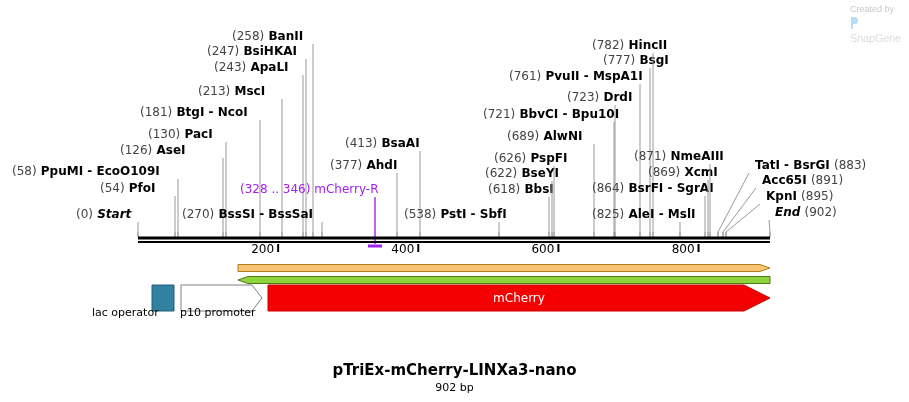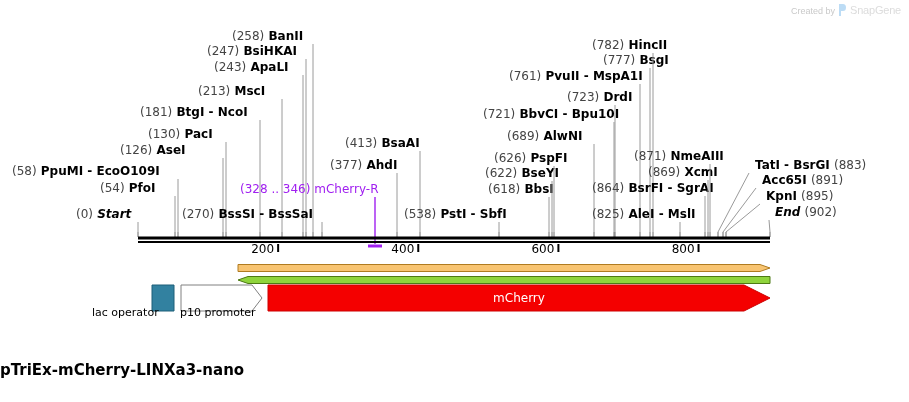--- a/index.html
+++ b/index.html
@@ -6,29 +6,30 @@
   body{
     width:909px;height:402px;background:#ffffff;
     font-family:"DejaVu Sans","Liberation Sans",sans-serif;
     overflow:hidden;position:relative;
   }
   #map-root{position:absolute;inset:0;}
   svg{display:block;}
 
   .wm{
     position:absolute;top:4px;right:8px;
-    display:flex;align-items:flex-end;gap:3px;
+    display:flex;align-items:flex-start;gap:3px;
     font-size:9px;color:#c9c9c9;
     font-family:"Liberation Sans",sans-serif;
+    flex-direction:column;
   }
   .wm-logo{width:9px;height:12px;display:block;}
   .wm-brand{font-size:11px;color:#dcdcdc;font-weight:normal;letter-spacing:-0.2px;}
 
   .ttl{
-    position:absolute;left:0;right:0;text-align:left;
+    position:absolute;left:0;right:0;text-align:center;
     font-family:"DejaVu Sans","Liberation Sans",sans-serif;
   }
   .ttl-name{top:361px;font-size:15px;font-weight:bold;color:#000;}
   .ttl-bp{top:381px;font-size:11px;color:#000;}
 </style>
 </head>
 <body>
 
 <div id="map-root">
 
@@ -151,14 +152,15 @@
       <path d="M770 276.5 H248 L248 276.5 L238 280 L248 283.5 H770 Z" fill="#8fd43c" stroke="#4d7a14" stroke-width="1"></path>
       <path d="M152 285 H174 V311 H152 Z" fill="#3281a0" stroke="#1d5f78" stroke-width="1"></path>
       <text x="92" y="316" text-anchor="start" fill="#000" font-family="&quot;DejaVu Sans&quot;,&quot;Liberation Sans&quot;,sans-serif" font-size="11">lac operator</text>
       <path d="M181 285 H252 L262 298 L252 311 H181 Z" fill="#ffffff" stroke="#808080" stroke-width="1"></path>
       <text x="180" y="316" text-anchor="start" fill="#000" font-family="&quot;DejaVu Sans&quot;,&quot;Liberation Sans&quot;,sans-serif" font-size="11">p10 promoter</text>
       <path d="M268 285 H744 L770 298 L744 311 H268 Z" fill="#f40000" stroke="#cc0000" stroke-width="1"></path>
       <text x="519" y="302" text-anchor="middle" fill="#ffffff" font-family="&quot;DejaVu Sans&quot;,&quot;Liberation Sans&quot;,sans-serif" font-size="12">mCherry</text>
     </svg>
 
   <div class="ttl ttl-name">pTriEx-mCherry-LINXa3-nano</div>
+  <div class="ttl ttl-bp">902 bp</div>
 
 </div>
 
 </body></html>

